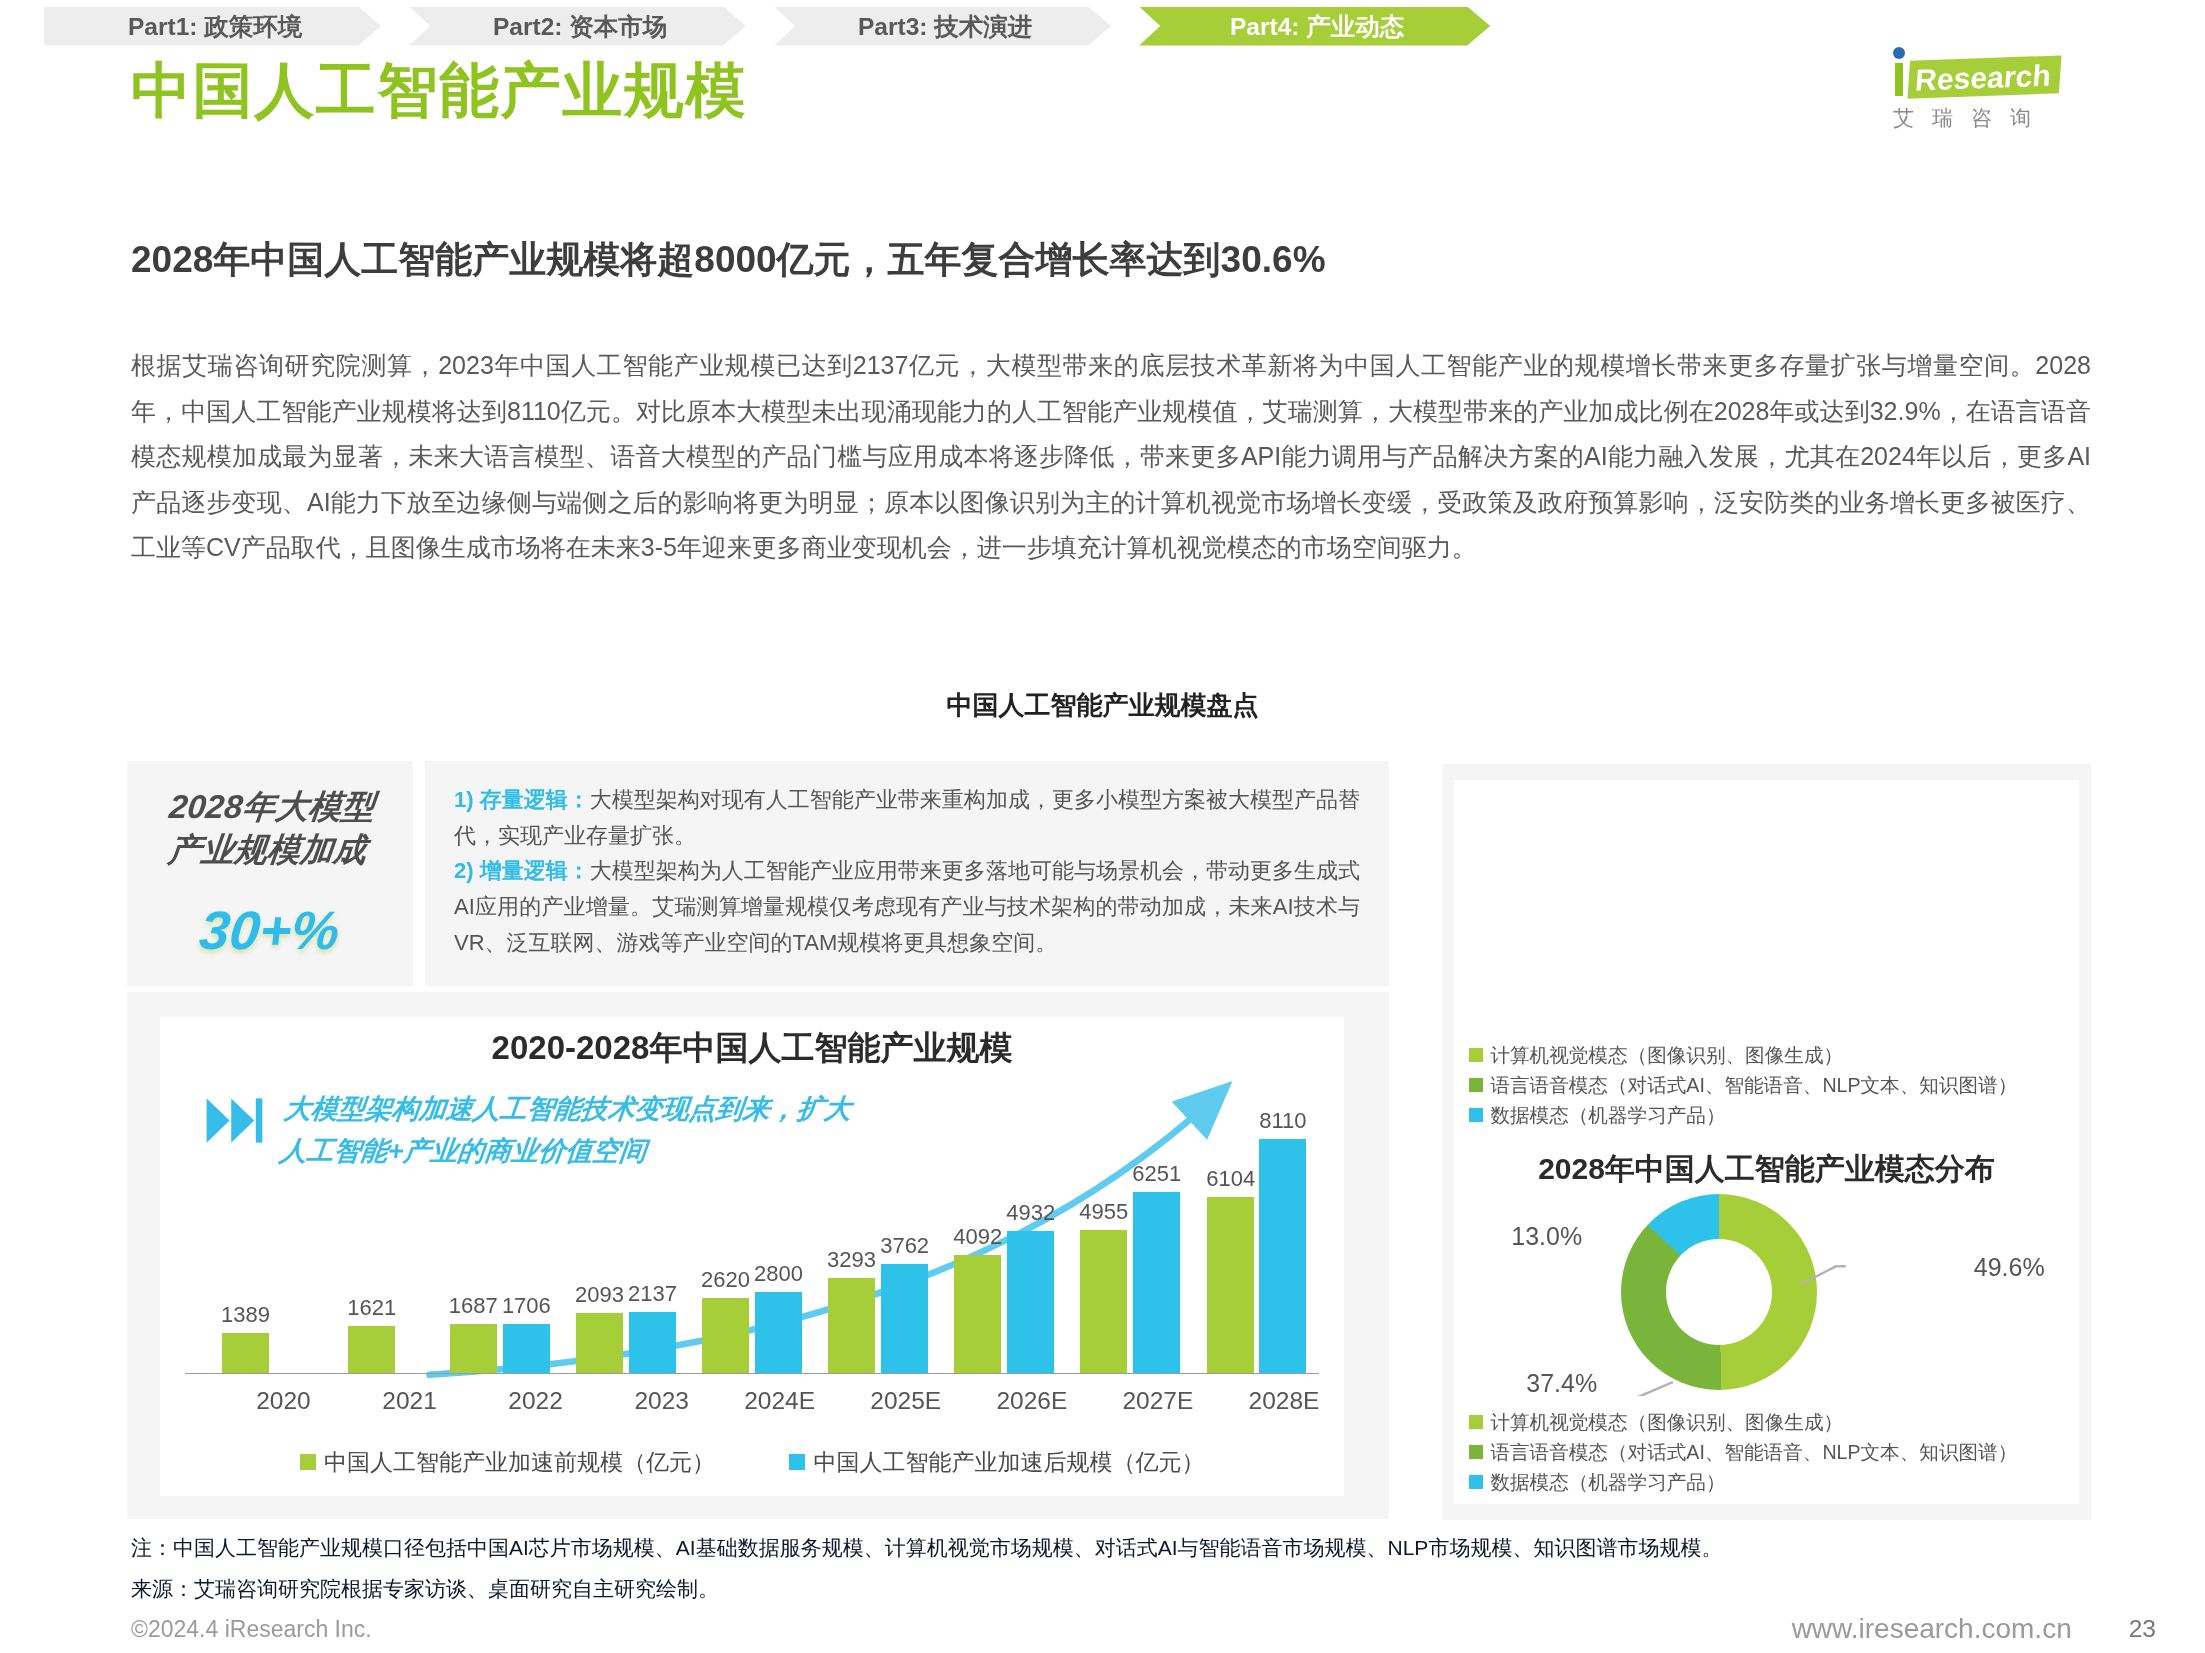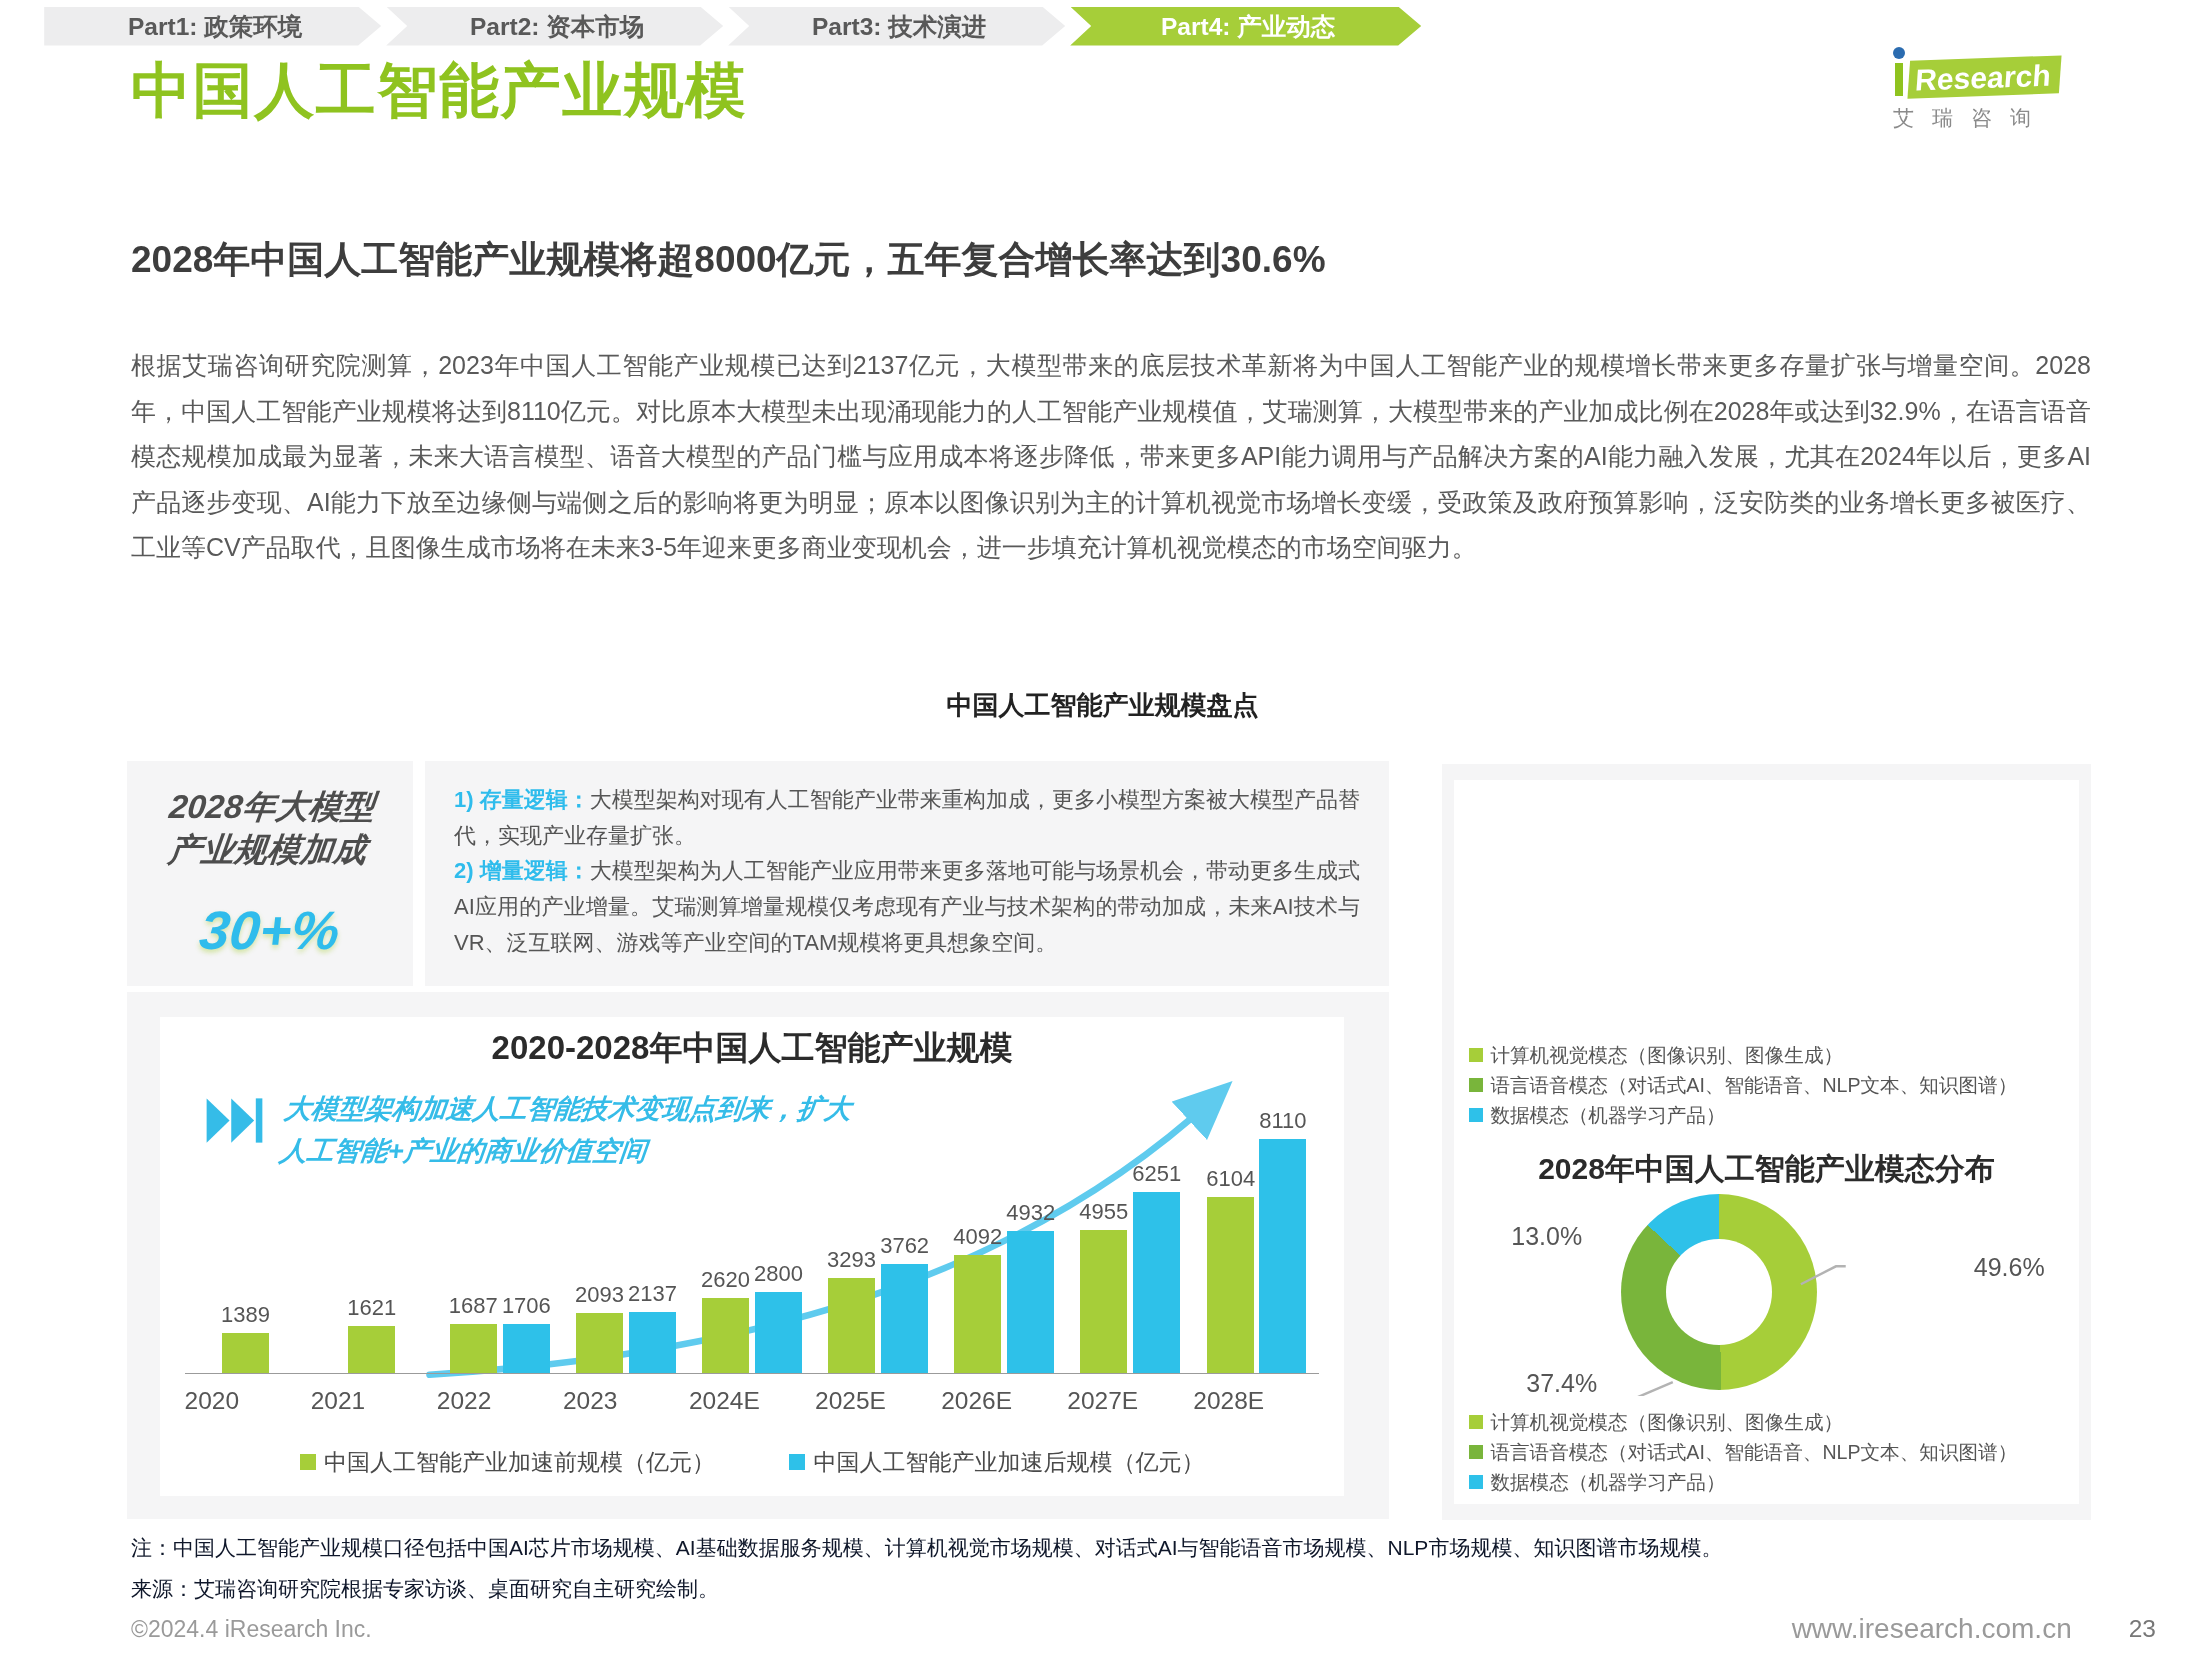--- a/index.html
+++ b/index.html
@@ -1,21 +1,21 @@
 <!DOCTYPE html>
 <html style="font-size:13px"><head>
 <meta charset="utf-8">
 <style>
   html,body{margin:0;padding:0;}
   body{
     width:2205px;height:1654px;position:relative;background:#ffffff;
     font-family:"Liberation Sans","DejaVu Sans",sans-serif;color:#333;overflow:hidden;
   }
   
-  .crumbs{position:absolute;left:8.2px;top:6.5px;display:flex;column-gap:5px;height:39px;padding-left:36px;}
+  .crumbs{position:absolute;left:8.2px;top:6.5px;display:flex;column-gap:28px;height:39px;padding-left:36px;}
   .crumb{
     width:337px;height:39px;display:flex;align-items:center;justify-content:center;
     background:#ededee;color:#595959;font-size:24.5px;font-weight:bold;
     clip-path:polygon(0 0, calc(100% - 23px) 0, 100% 50%, calc(100% - 23px) 100%, 0 100%, 21px 50%);
     padding-left:4.9px;box-sizing:border-box;
   }
   .crumb:first-child{clip-path:polygon(0 0, calc(100% - 23px) 0, 100% 50%, calc(100% - 23px) 100%, 0 100%);}
   .crumb.active{background:#a6ce39;color:#ffffff;width:351px;}
   
   .page-title{position:absolute;left:131px;top:51px;font-size:60px;font-weight:800;color:#8fc31f;letter-spacing:1.6px;}
@@ -50,21 +50,21 @@
   .annotation{position:absolute;left:45px;top:72px;display:flex;align-items:flex-start;}
   .ff-icon{margin-top:6.5px;margin-right:18px;}
   .anno-text{font-size:27px;line-height:1.55;font-weight:800;font-style:italic;color:#35bce8;transform:skewX(-6deg);}
   .trend-arrow{position:absolute;left:0;top:0;width:100%;height:100%;pointer-events:none;}
   .bar-plot{position:absolute;left:12.3px;right:12.3px;top:74px;display:flex;padding:0 12.3px;}
   .bar-group{flex:1;display:flex;flex-direction:column;}
   .bars-row{height:282px;display:flex;align-items:flex-end;justify-content:center;gap:4.1px;border-bottom:1.6px solid #9b9b9b;}
   .bar-col{display:flex;flex-direction:column;align-items:center;justify-content:flex-end;}
   .bar{width:47px;}
   .bar-val{font-size:22px;color:#555;margin-bottom:4.1px;}
-  .bar-x{text-align:left;font-size:24.5px;color:#555;margin-top:13px;}
+  .bar-x{text-align:right;font-size:24.5px;color:#555;margin-top:13px;}
   .bar-legend{position:absolute;left:0;top:430px;width:100%;display:flex;justify-content:center;gap:74px;}
   .leg-item{display:flex;align-items:center;font-size:23px;color:#4a4a4a;}
   .leg-sq{width:16.3px;height:16.3px;margin-right:8.2px;flex:none;}
   
   .donut-card{position:absolute;left:1442px;top:764px;width:649px;height:756px;background:#f5f5f6;box-sizing:border-box;padding:16.3px 12.3px;}
   .donut-inner{position:relative;width:100%;height:100%;background:#ffffff;}
   .donut-title{position:absolute;left:0;width:100%;text-align:center;font-size:30px;font-weight:bold;color:#2b2b2b;}
   .t1{top:4.1px;} .t2{top:369px;}
   .donut-area{position:absolute;left:0;width:100%;height:208px;}
   .a1{top:42px;} .a2{top:408px;}

